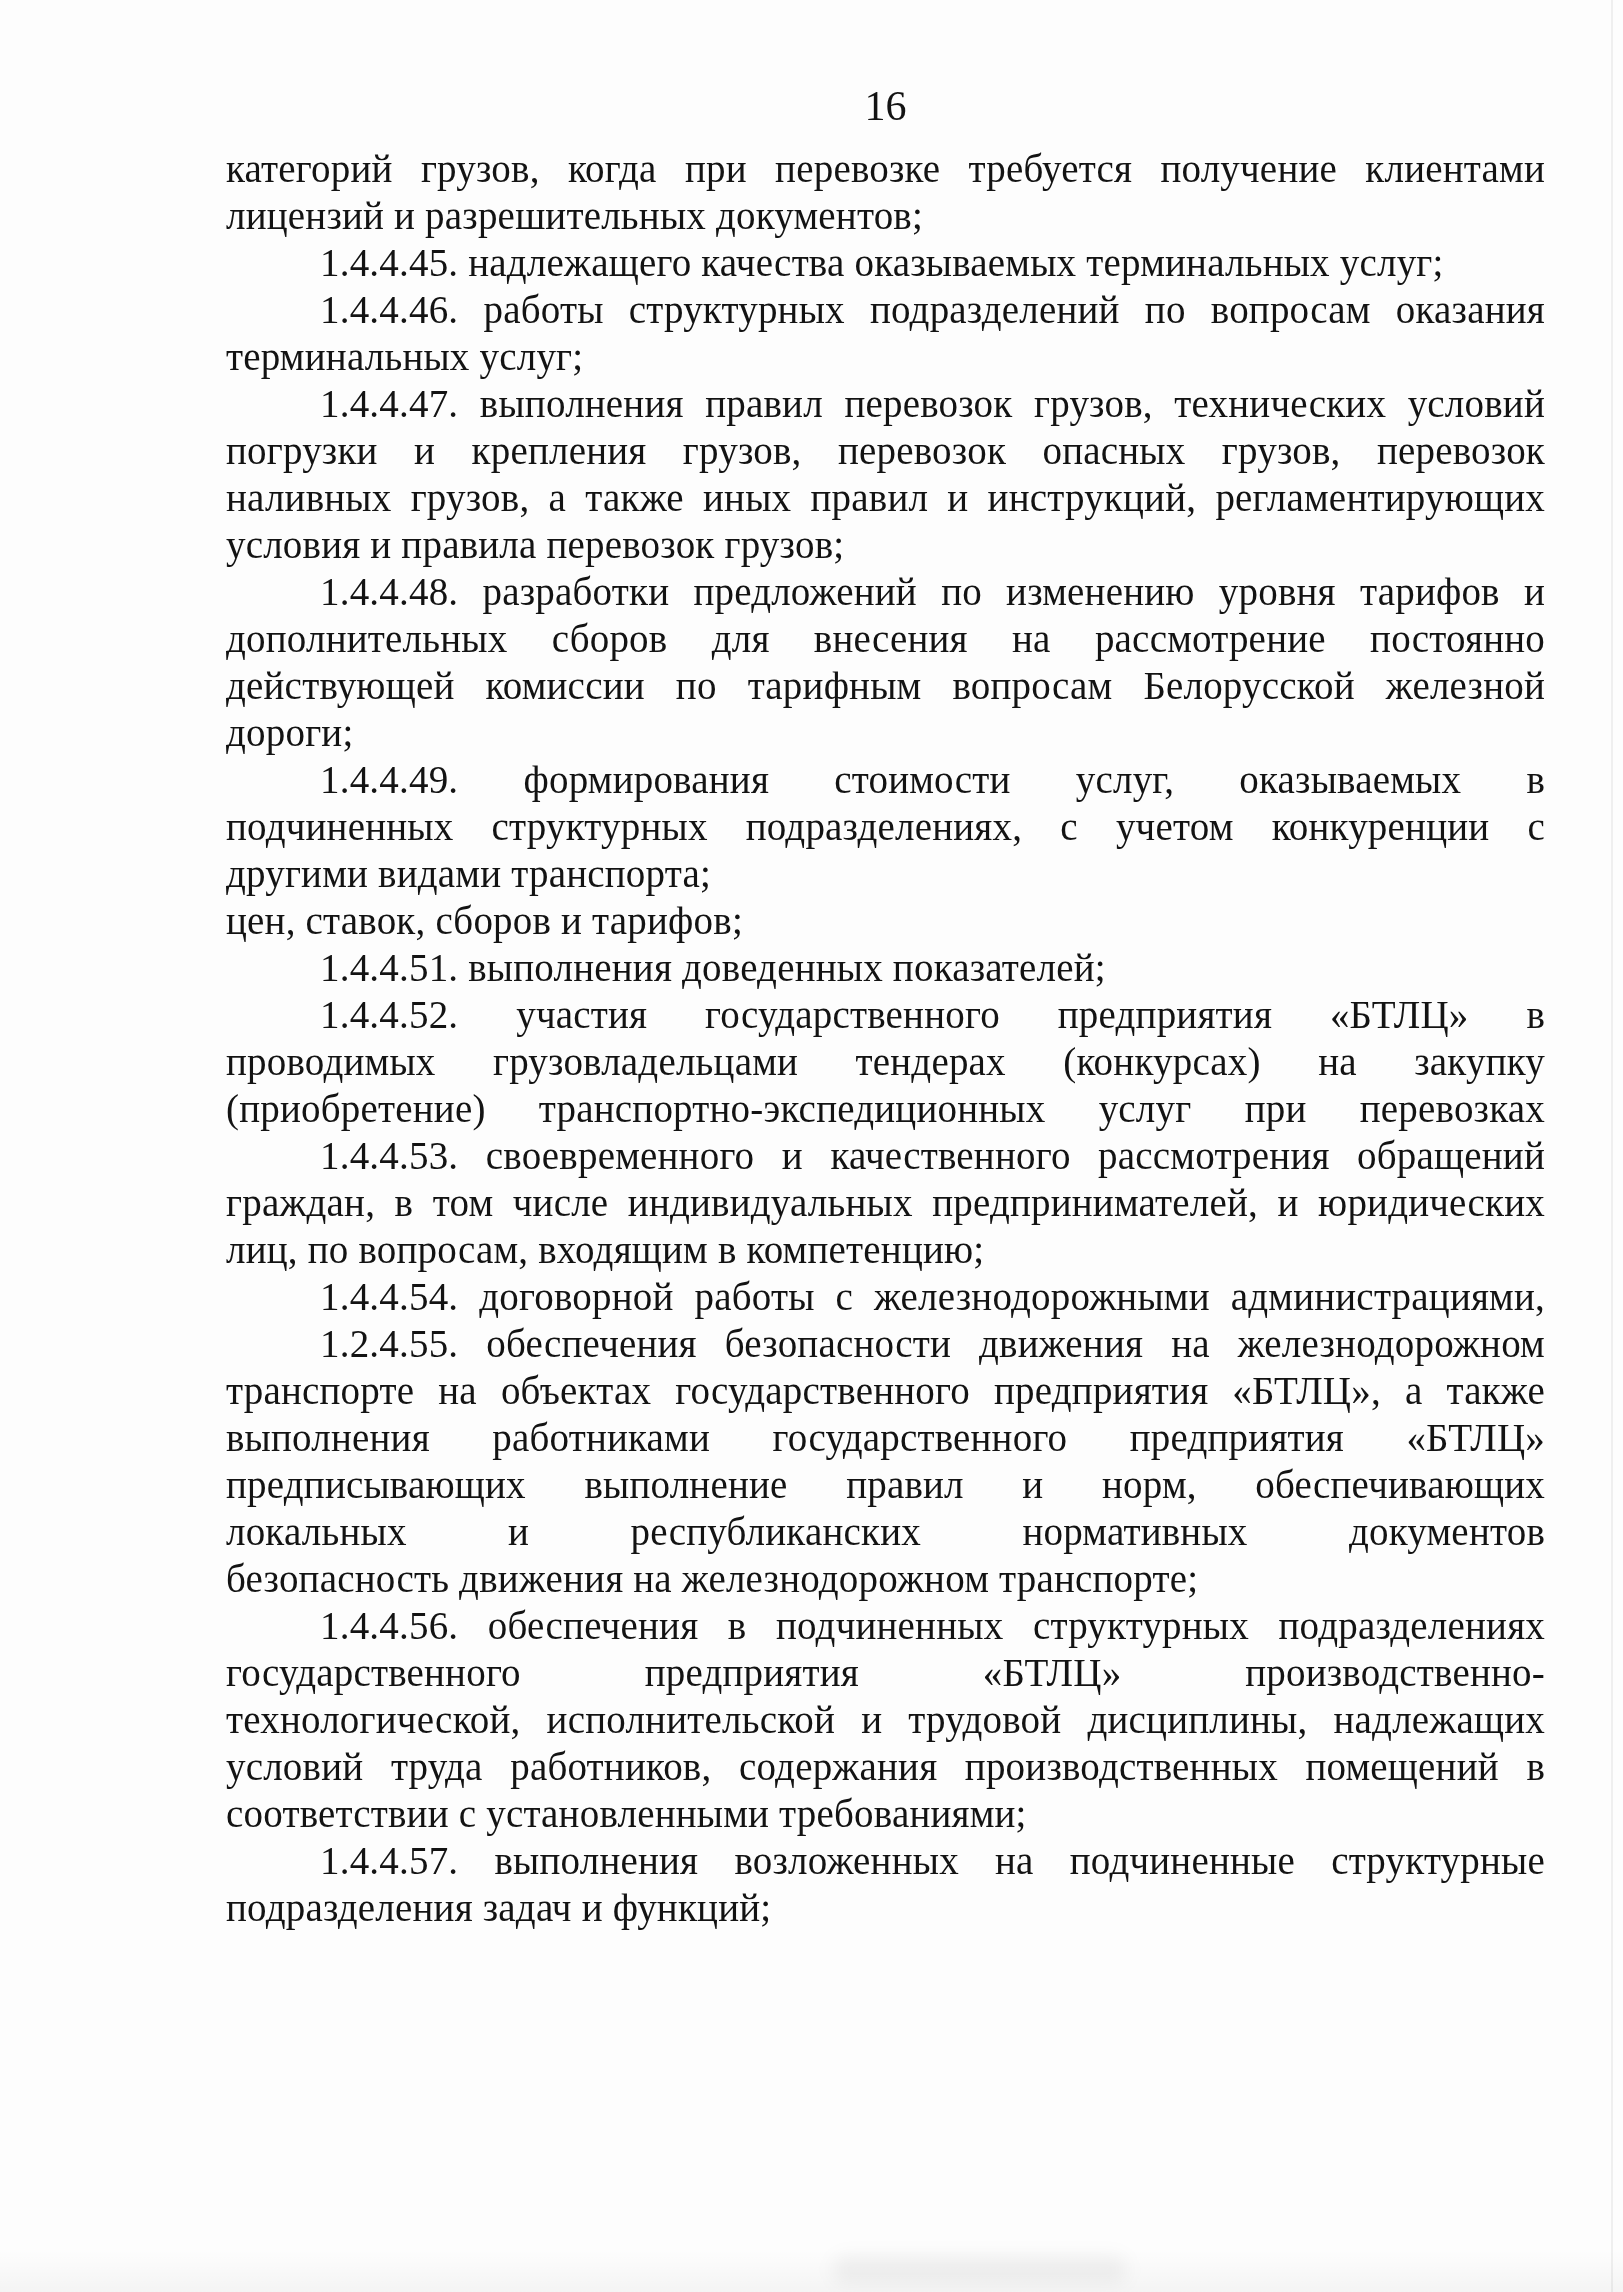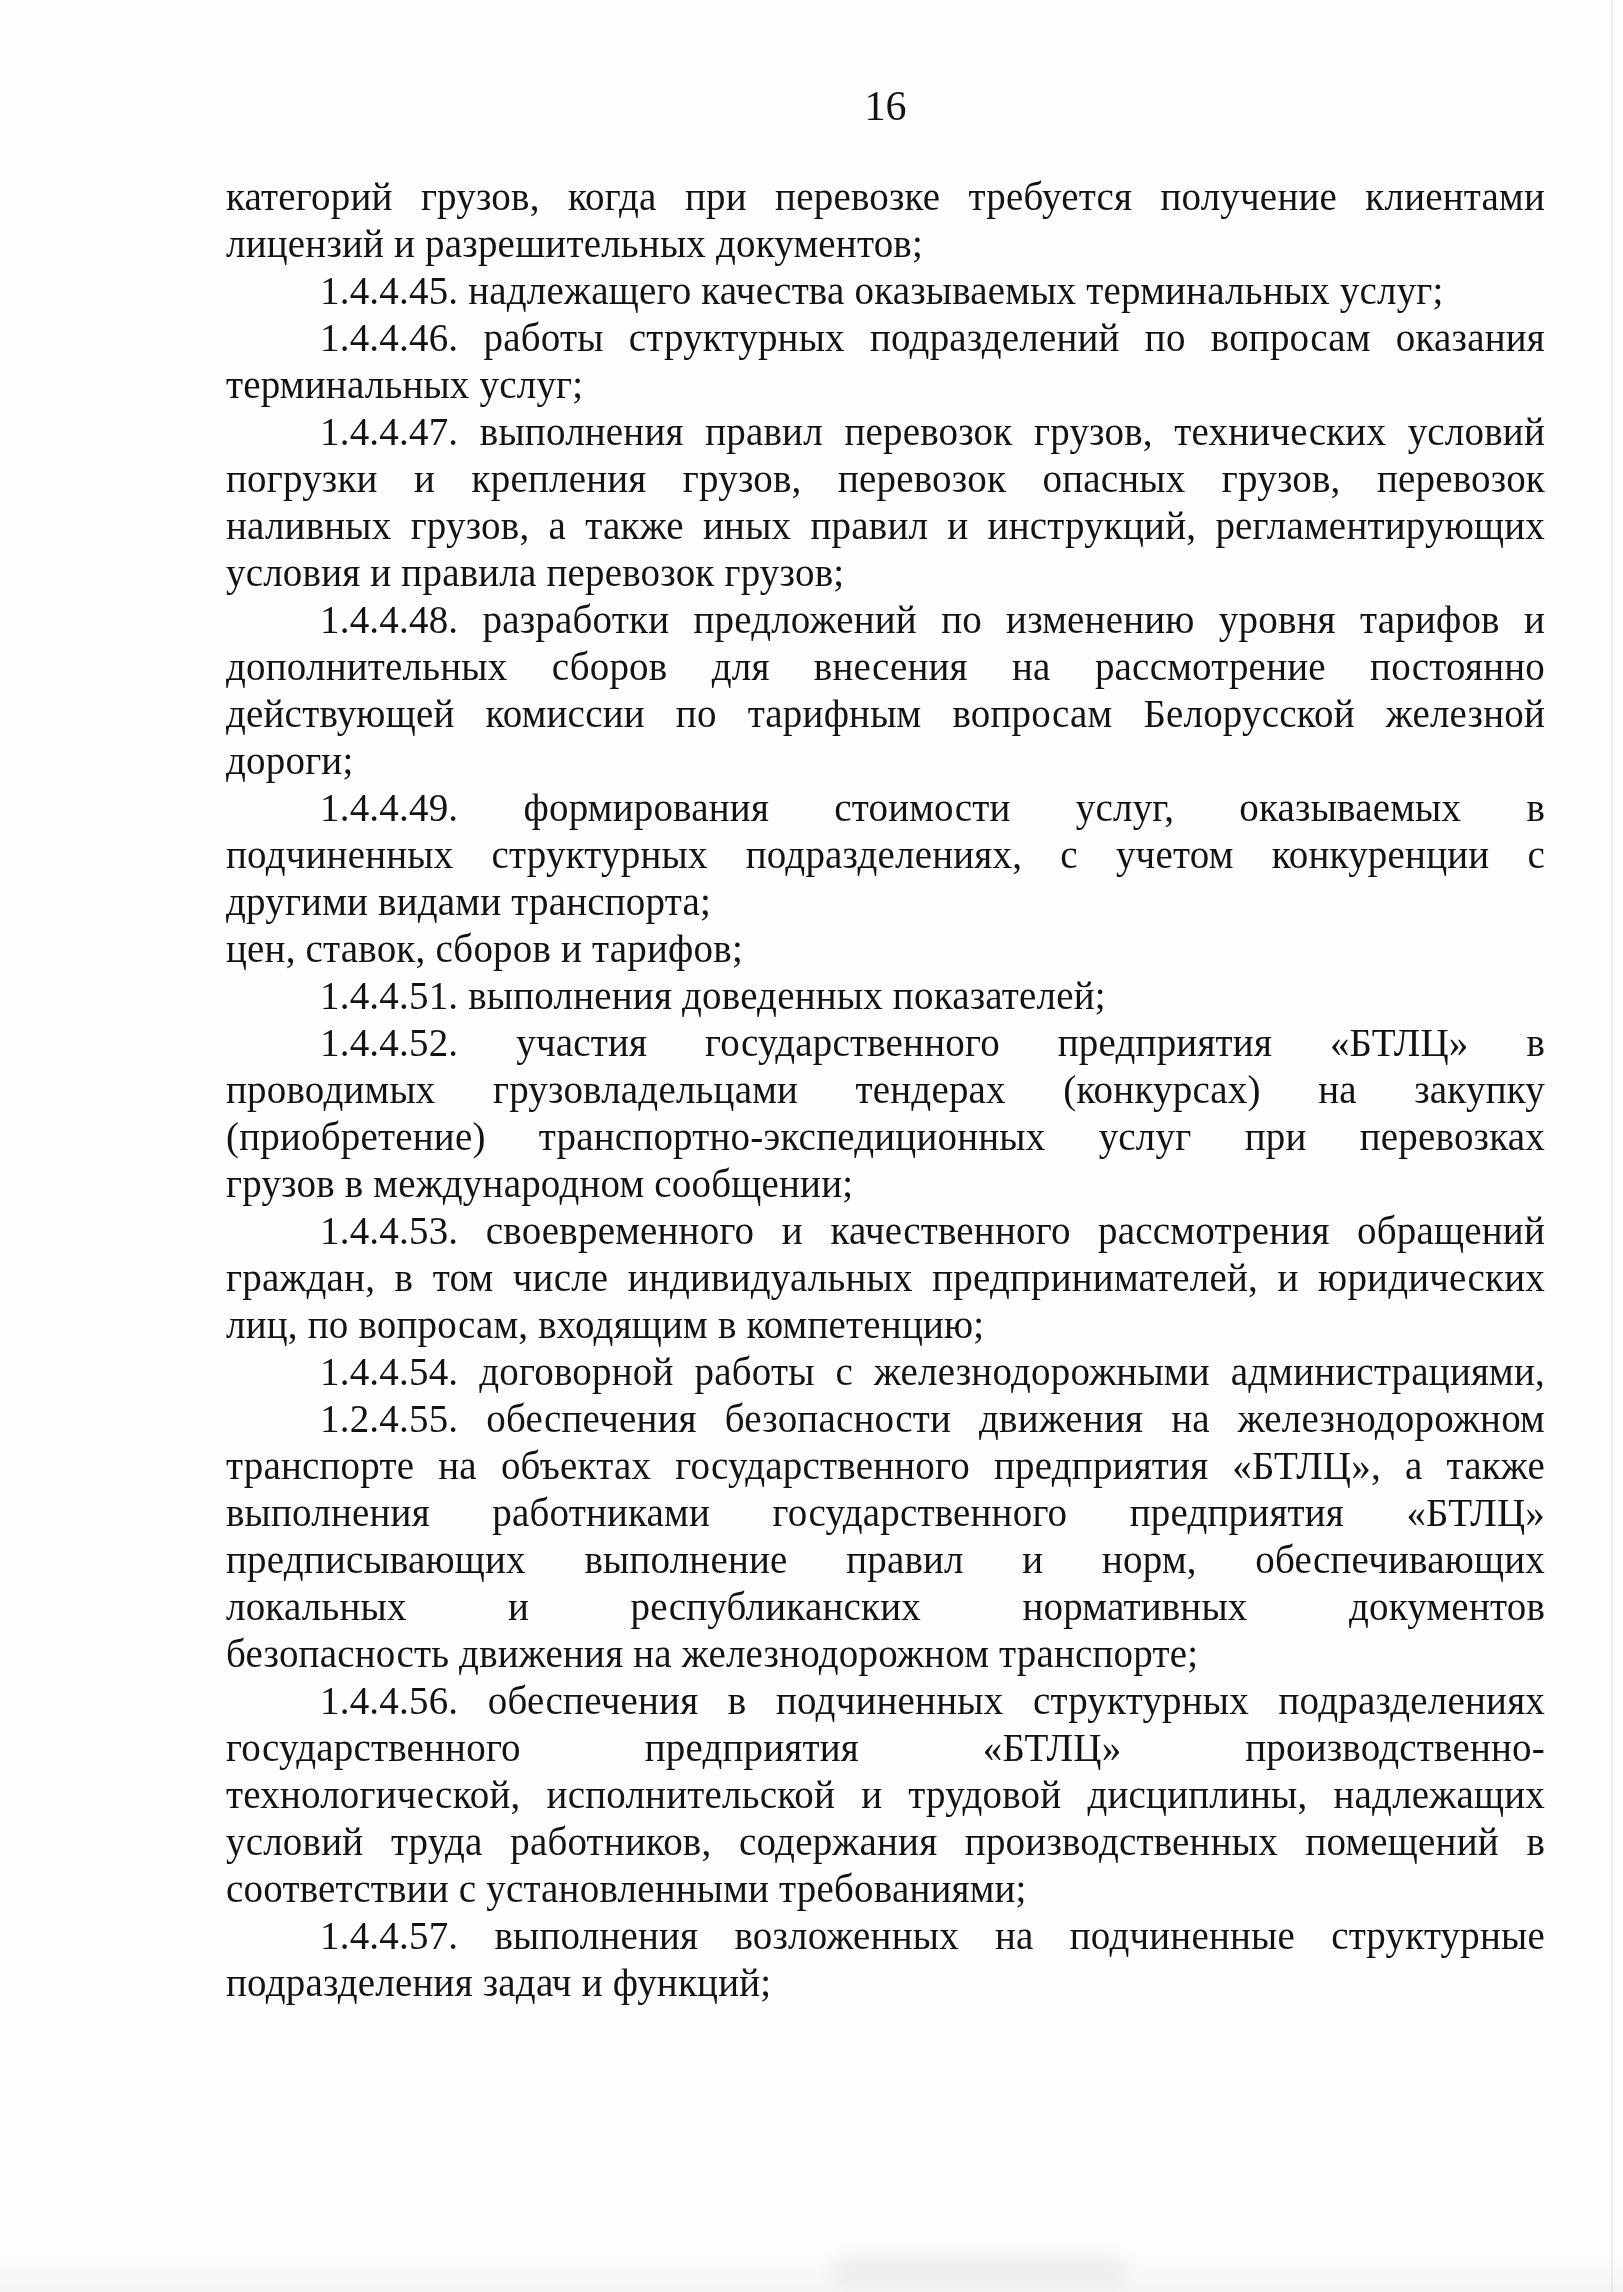--- a/index.html
+++ b/index.html
@@ -22,21 +22,20 @@
     line-height: 49px;
   }
   .text-block {
     position: absolute;
     left: 226px;
     top: 145px;
     width: 1319px;
     font-size: 39px;
     line-height: 47px;
     letter-spacing: 0.2px;
-    margin-top: 28px;
   }
   .line {
     text-align: justify;
     text-align-last: justify;
   }
   .line.last { text-align-last: left; }
   .line.indent { text-indent: 94px; }
   
   .edge-right {
     position: absolute;
@@ -86,21 +85,20 @@
     <div class="line">действующей комиссии по тарифным вопросам Белорусской железной</div>
     <div class="line last">дороги;</div>
     <div class="line indent">1.4.4.49. формирования стоимости услуг, оказываемых в</div>
     <div class="line">подчиненных структурных подразделениях, с учетом конкуренции с</div>
     <div class="line last">другими видами транспорта;</div>
     <div class="line last">цен, ставок, сборов и тарифов;</div>
     <div class="line indent last">1.4.4.51. выполнения доведенных показателей;</div>
     <div class="line indent">1.4.4.52. участия государственного предприятия «БТЛЦ» в</div>
     <div class="line">проводимых грузовладельцами тендерах (конкурсах) на закупку</div>
     <div class="line">(приобретение) транспортно-экспедиционных услуг при перевозках</div>
-    <div class="line last">грузов в международном сообщении;</div>
     <div class="line indent">1.4.4.53. своевременного и качественного рассмотрения обращений</div>
     <div class="line">граждан, в том числе индивидуальных предпринимателей, и юридических</div>
     <div class="line last">лиц, по вопросам, входящим в компетенцию;</div>
     <div class="line indent">1.4.4.54. договорной работы с железнодорожными администрациями,</div>
     <div class="line indent">1.2.4.55. обеспечения безопасности движения на железнодорожном</div>
     <div class="line">транспорте на объектах государственного предприятия «БТЛЦ», а также</div>
     <div class="line">выполнения работниками государственного предприятия «БТЛЦ»</div>
     <div class="line">предписывающих выполнение правил и норм, обеспечивающих</div>
     <div class="line">локальных и республиканских нормативных документов</div>
     <div class="line last">безопасность движения на железнодорожном транспорте;</div>

